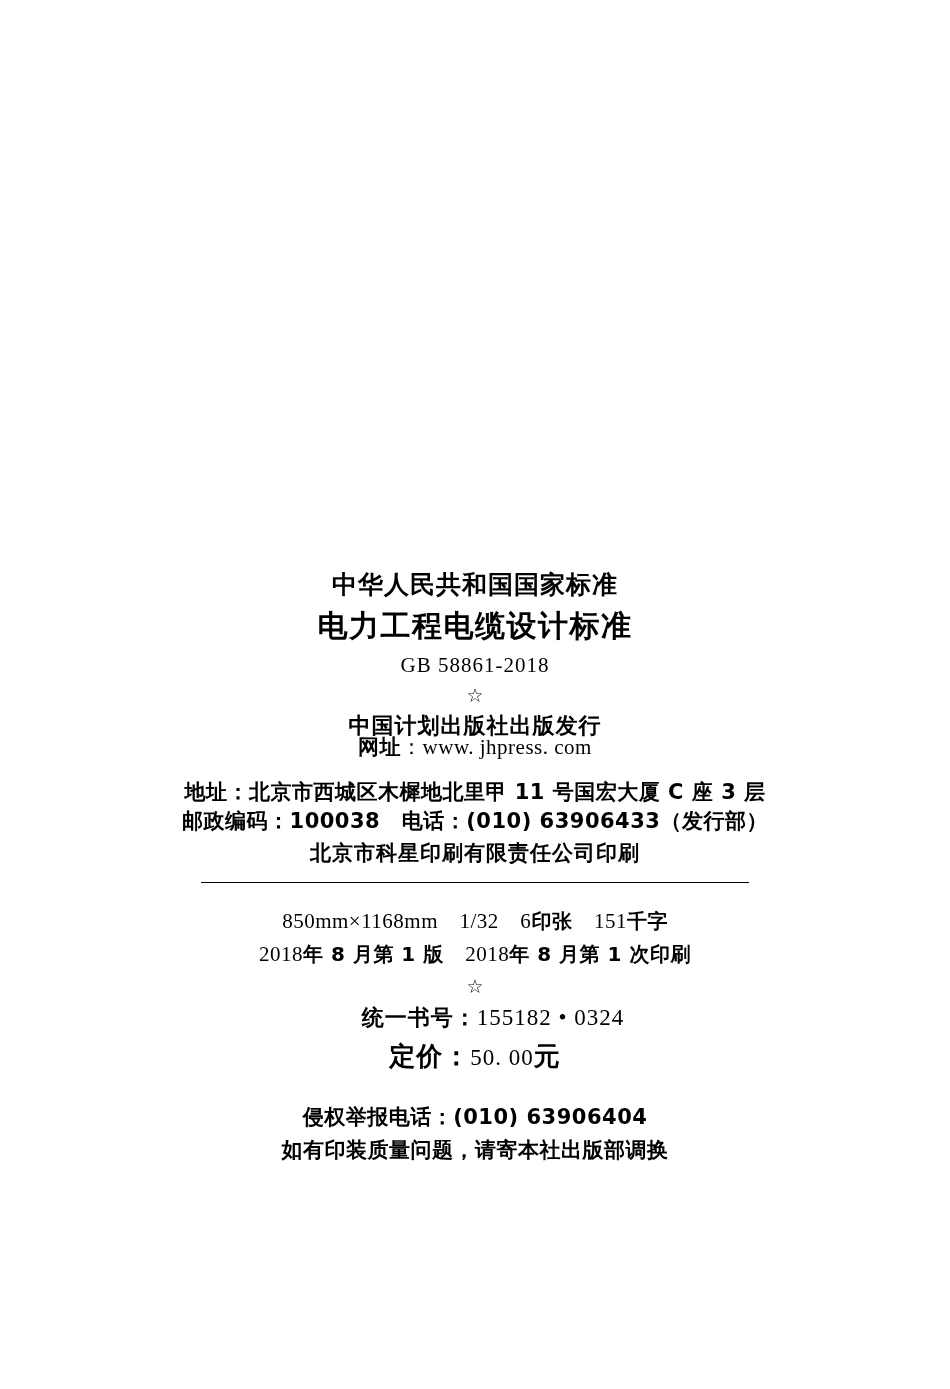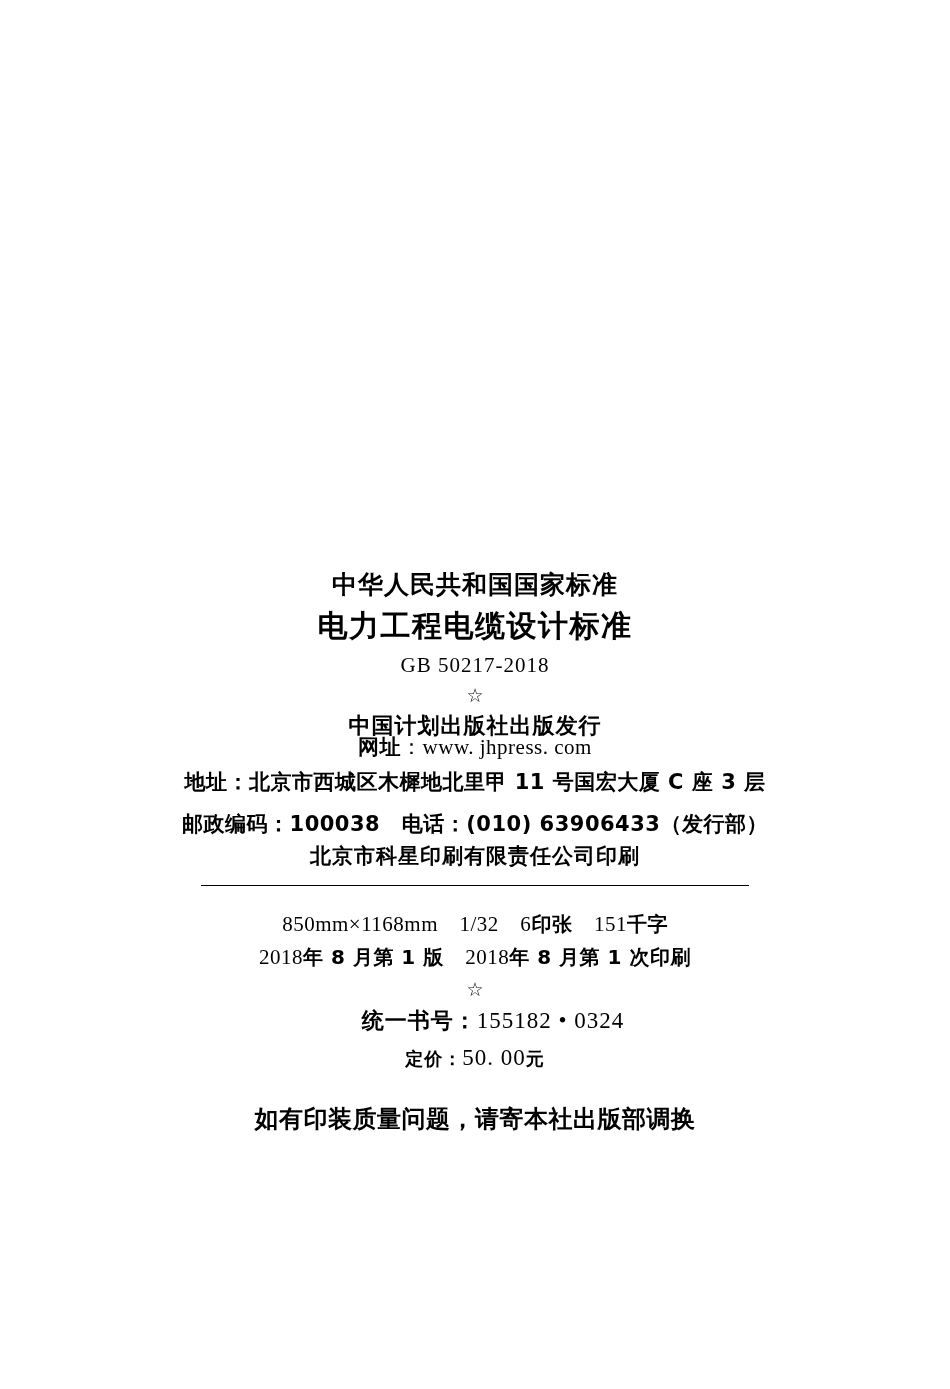--- a/index.html
+++ b/index.html
@@ -62,33 +62,33 @@
   .publisher {
     font-family: "DejaVu Sans", "Liberation Sans", sans-serif;
     font-weight: bold;
     font-size: 22px;
     letter-spacing: 1px;
   }
   .website {
     font-family: "Liberation Serif", "DejaVu Serif", serif;
     font-size: 21px;
     letter-spacing: 0.5px;
-    margin-bottom: 14px;
+    margin-bottom: 24px;
   }
   .website .cn {
     font-family: "DejaVu Sans", "Liberation Sans", sans-serif;
     font-weight: bold;
     font-size: 21px;
   }
   .address {
     font-family: "DejaVu Sans", "Liberation Sans", sans-serif;
     font-weight: bold;
     font-size: 21px;
     letter-spacing: 0.5px;
-    margin-bottom: 21px;
+    margin-bottom: 8px;
   }
   .postal {
     font-family: "DejaVu Sans", "Liberation Sans", sans-serif;
     font-weight: bold;
     font-size: 21px;
     letter-spacing: 0.5px;
     margin-bottom: 11px;
   }
   .printer {
     font-family: "DejaVu Sans", "Liberation Sans", sans-serif;
@@ -139,54 +139,54 @@
   }
   .price {
     font-family: "Liberation Serif", "DejaVu Serif", serif;
     font-size: 23px;
     letter-spacing: 1px;
     margin-bottom: 38px;
   }
   .price .cn {
     font-family: "DejaVu Sans", "Liberation Sans", sans-serif;
     font-weight: bold;
-    font-size: 18px;
+    font-size: 26px;
   }
   .copyright {
     font-family: "DejaVu Sans", "Liberation Sans", sans-serif;
     font-weight: bold;
     font-size: 22px;
     letter-spacing: 2px;
     margin-bottom: 14px;
   }
   .report-phone {
     font-family: "DejaVu Sans", "Liberation Sans", sans-serif;
     font-weight: bold;
     font-size: 21px;
     letter-spacing: 0.5px;
     margin-bottom: 12px;
   }
   .exchange {
     font-family: "DejaVu Sans", "Liberation Sans", sans-serif;
     font-weight: bold;
-    font-size: 24px;
+    font-size: 21px;
     letter-spacing: 0.5px;
   }
 </style>
 </head>
 <body>
 
 <div class="page">
   <div class="colophon">
 
     <div class="line national-standard">中华人民共和国国家标准</div>
 
     <div class="line doc-title">电力工程电缆设计标准</div>
 
-    <div class="line doc-code">GB 50217-2018</div>
+    <div class="line doc-code">GB 58861-2018</div>
 
     <div class="line star">☆</div>
 
     <div class="line publisher">中国计划出版社出版发行</div>
 
     <div class="line website"><span class="cn">网址</span><span>：www. jhpress. com</span></div>
 
     <div class="line address">地址：北京市西城区木樨地北里甲 11 号国宏大厦 C 座 3 层</div>
 
     <div class="line postal">邮政编码：100038　电话：(010) 63906433（发行部）</div>
@@ -199,17 +199,18 @@
 
     <div class="line edition"><span>2018</span><span class="cn">年 8 月第 1 版</span><span>　2018</span><span class="cn">年 8 月第 1 次印刷</span></div>
 
     <div class="line star">☆</div>
 
     <div class="line isbn"><span class="cn">统一书号：</span><span>155182 • 0324</span></div>
 
     <div class="line price"><span class="cn">定价：</span><span>50. 00</span><span class="cn">元</span></div>
 
 
+    <div class="line report-phone">侵权举报电话：(010) 63906404</div>
 
     <div class="line exchange">如有印装质量问题，请寄本社出版部调换</div>
 
   </div>
 </div>
 
 </body></html>

